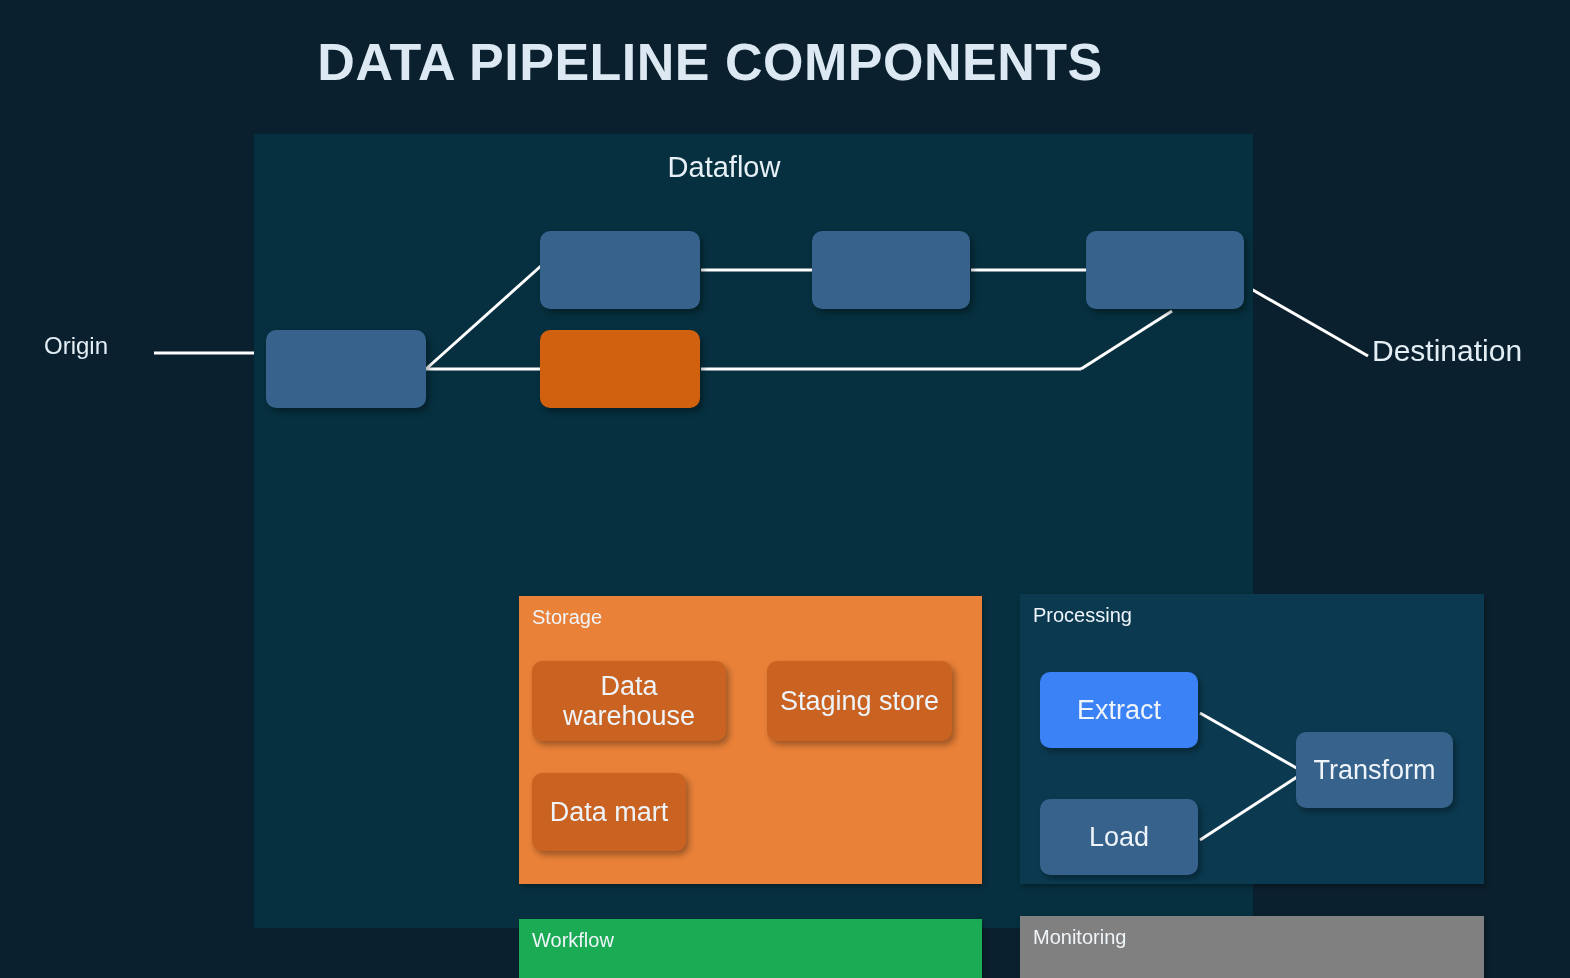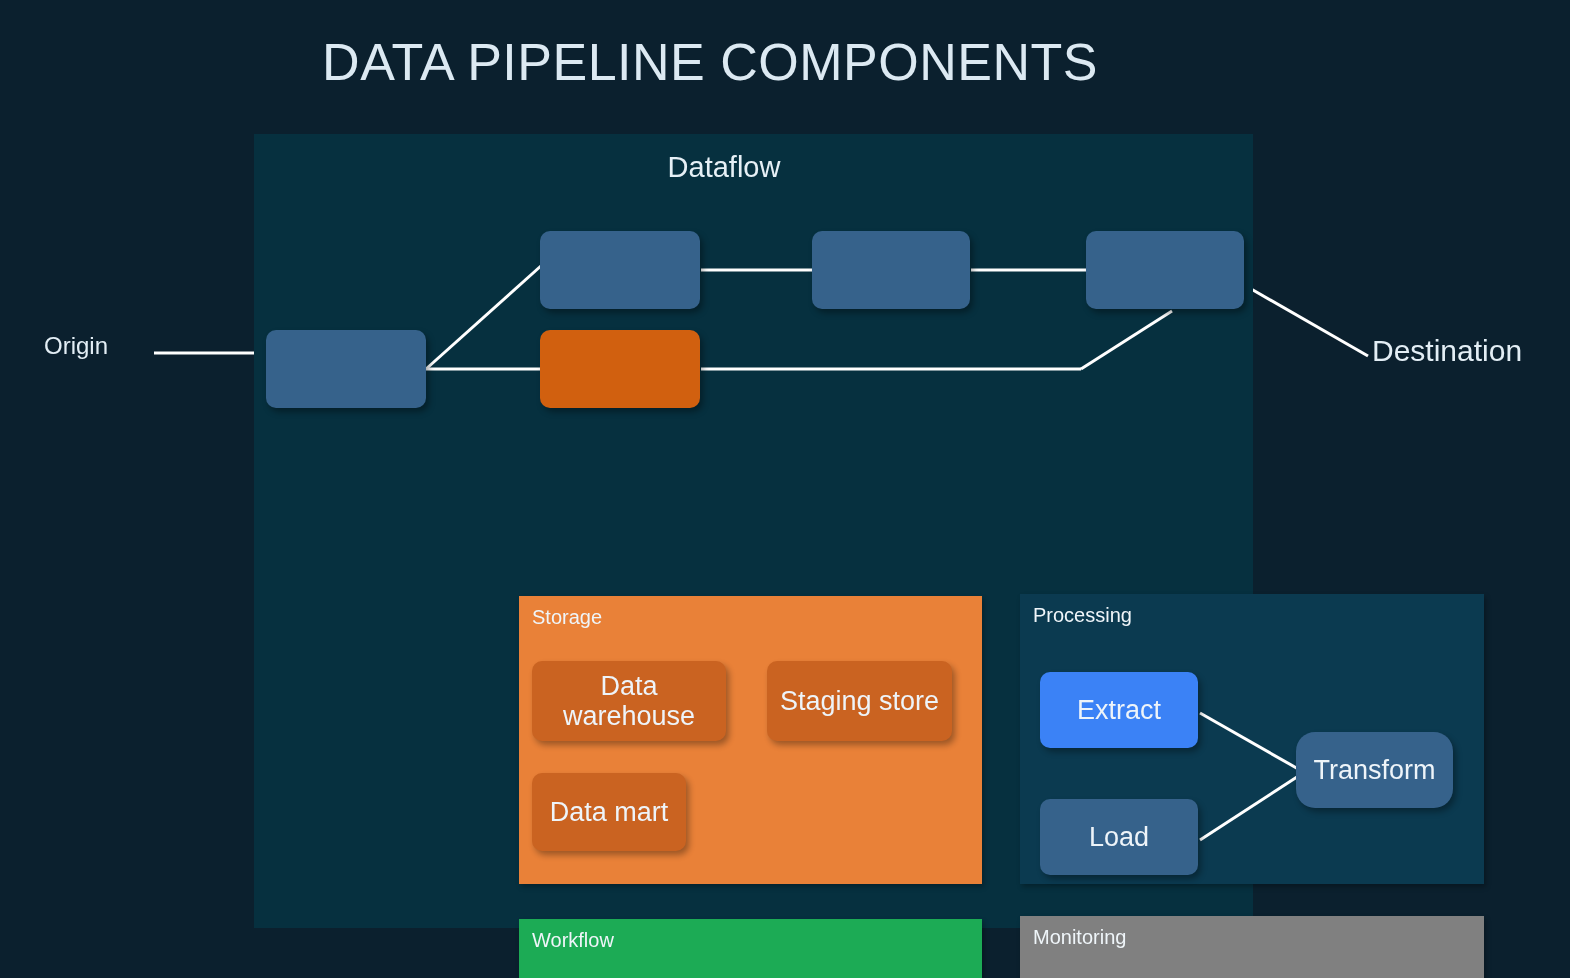--- a/index.html
+++ b/index.html
@@ -19,21 +19,21 @@
   }
 
   
   #page-title {
     position: absolute;
     left: 0;
     top: 32px;
     width: 1420px;
     text-align: center;
     font-size: 52px;
-    font-weight: 400;
+    font-weight: 700;
     color: #dce9f2;
     letter-spacing: 0.5px;
     white-space: nowrap;
   }
 
   
   #diagram-container {
     position: absolute;
     left: 254px;
     top: 134px;
@@ -217,21 +217,21 @@
   <div id="processing-panel" class="group-panel">
     <div class="group-title">Processing</div>
     <svg id="proc-lines" viewBox="0 0 464 290">
 
       <line x1="180" y1="119" x2="280" y2="176" stroke="#ffffff" stroke-width="3"></line>
 
       <line x1="180" y1="246" x2="280" y2="181" stroke="#ffffff" stroke-width="3"></line>
     </svg>
     <div class="group-nodes">
         <div class="node proc-node" style="left: 20px; top: 78px; width: 158px; height: 76px; background: #3b82f6;">Extract</div>
-        <div class="node proc-node" style="left: 276px; top: 138px; width: 157px; height: 76px; background: rgb(54, 98, 139); border-radius: 19px;">Transform</div>
+        <div class="node proc-node" style="left: 276px; top: 138px; width: 157px; height: 76px; background: rgb(54, 98, 139);">Transform</div>
         <div class="node proc-node" style="left: 20px; top: 205px; width: 158px; height: 76px; background: rgb(54, 98, 139);">Load</div>
       </div>
   </div>
 
   <div id="workflow-panel" class="group-panel">
     <div class="group-title">Workflow</div>
   </div>
 
   <div id="monitoring-panel" class="group-panel">
     <div class="group-title">Monitoring</div>

